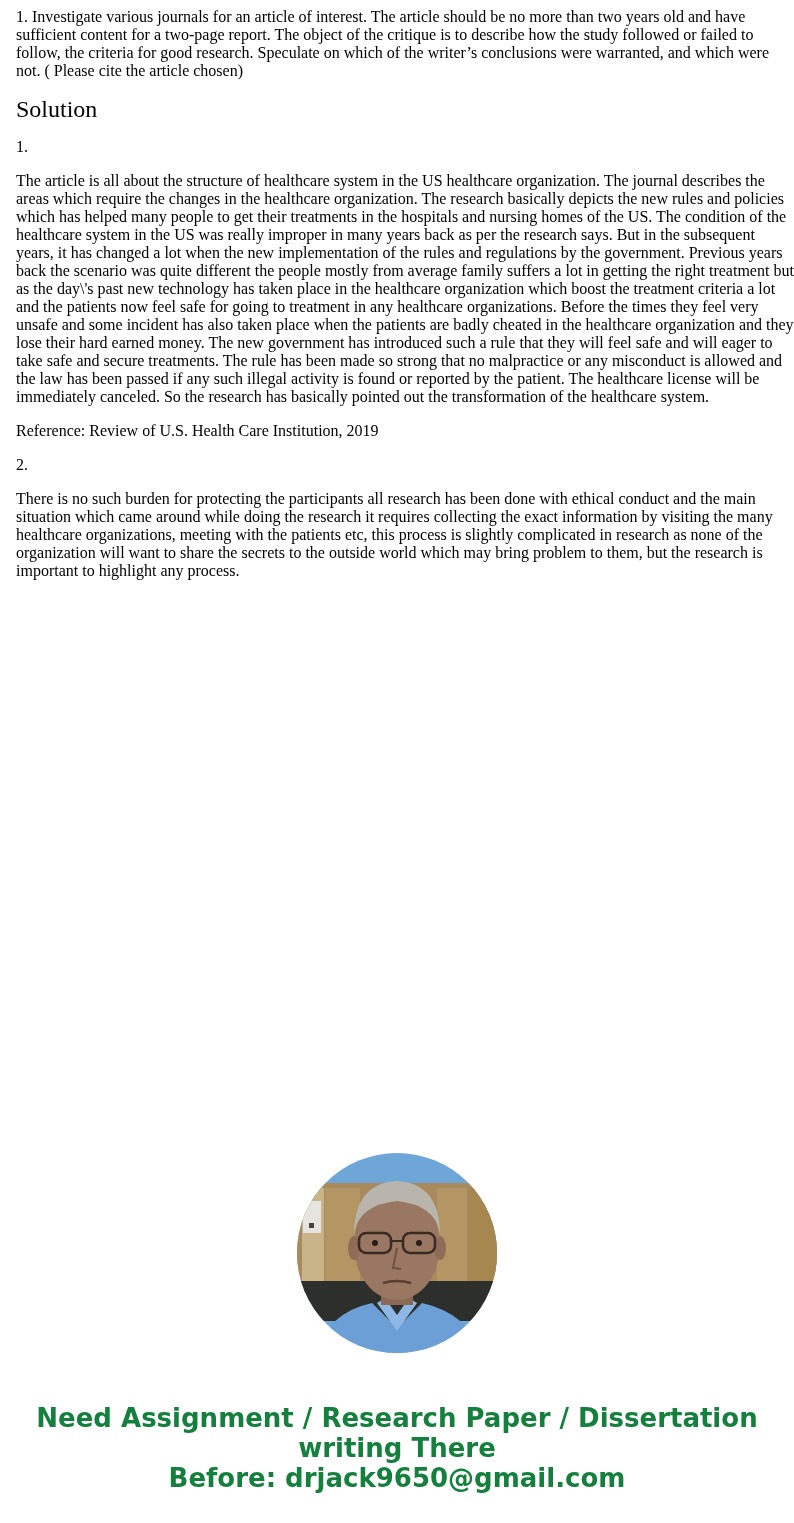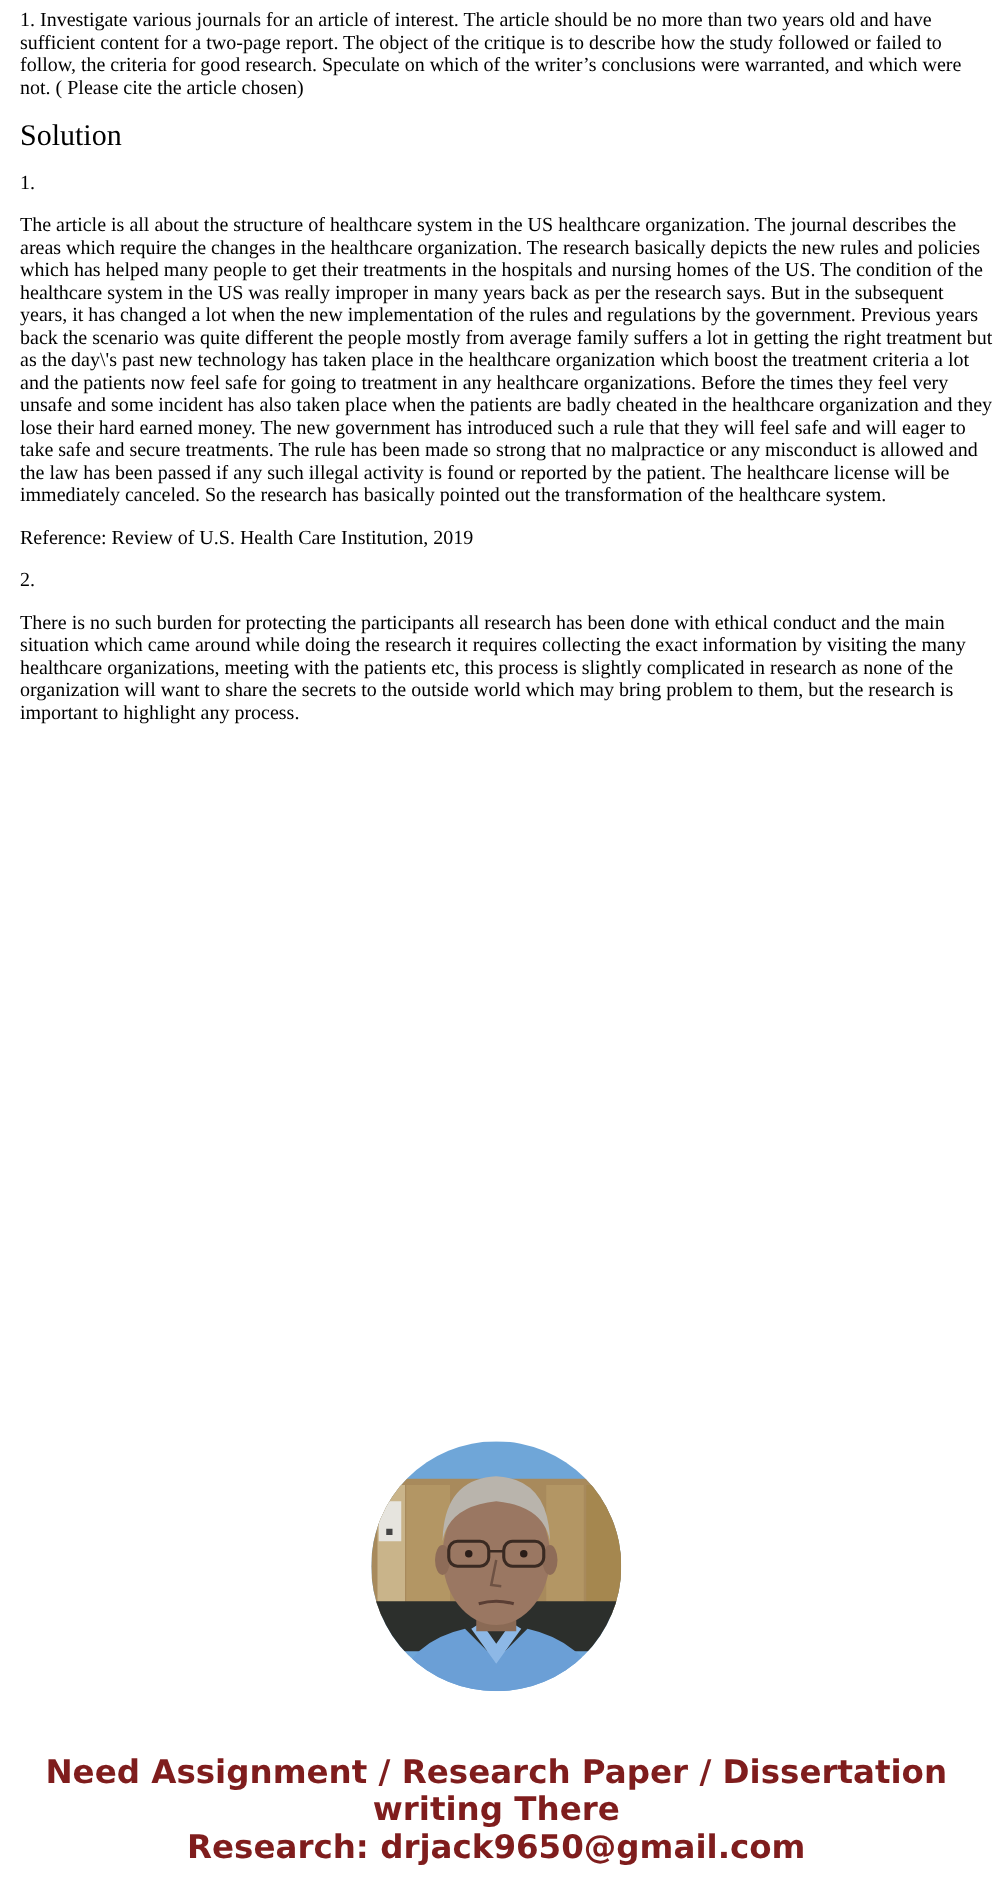--- a/index.html
+++ b/index.html
@@ -46,21 +46,21 @@
     .promo {
       position: absolute;
       left: 0;
       top: 1403px;
       width: 794px;
       text-align: center;
       font-family: "DejaVu Sans", sans-serif;
       font-weight: bold;
       font-size: 26px;
       line-height: 30px;
-      color: #7f1d1d;
+      color: #15803d;
     }
     .promo div { margin: 0; }
   </style>
 </head>
 <body>
 
 <div class="content">
   <p>1. Investigate various journals for an article of interest. The article should be no more than two years old and have sufficient content for a two-page report. The object of the critique is to describe how the study followed or failed to follow, the criteria for good research. Speculate on which of the writer’s conclusions were warranted, and which were not. ( Please cite the article chosen)</p>
 
   <h3>Solution</h3>
@@ -108,14 +108,14 @@
     <circle cx="122" cy="90" r="3" fill="#2a1d18"></circle>
 
     <path d="M100 95 L96 115 L104 116" fill="none" stroke="#6e5244" stroke-width="2"></path>
     <path d="M86 130 Q100 126 114 130" fill="none" stroke="#5a3e34" stroke-width="2.5"></path>
   </svg>
 </div>
 
 <div class="promo">
   <div>Need Assignment / Research Paper / Dissertation</div>
   <div>writing There</div>
-  <div>Research: drjack9650@gmail.com</div>
+  <div>Before: drjack9650@gmail.com</div>
 </div>
 
 </body></html>

